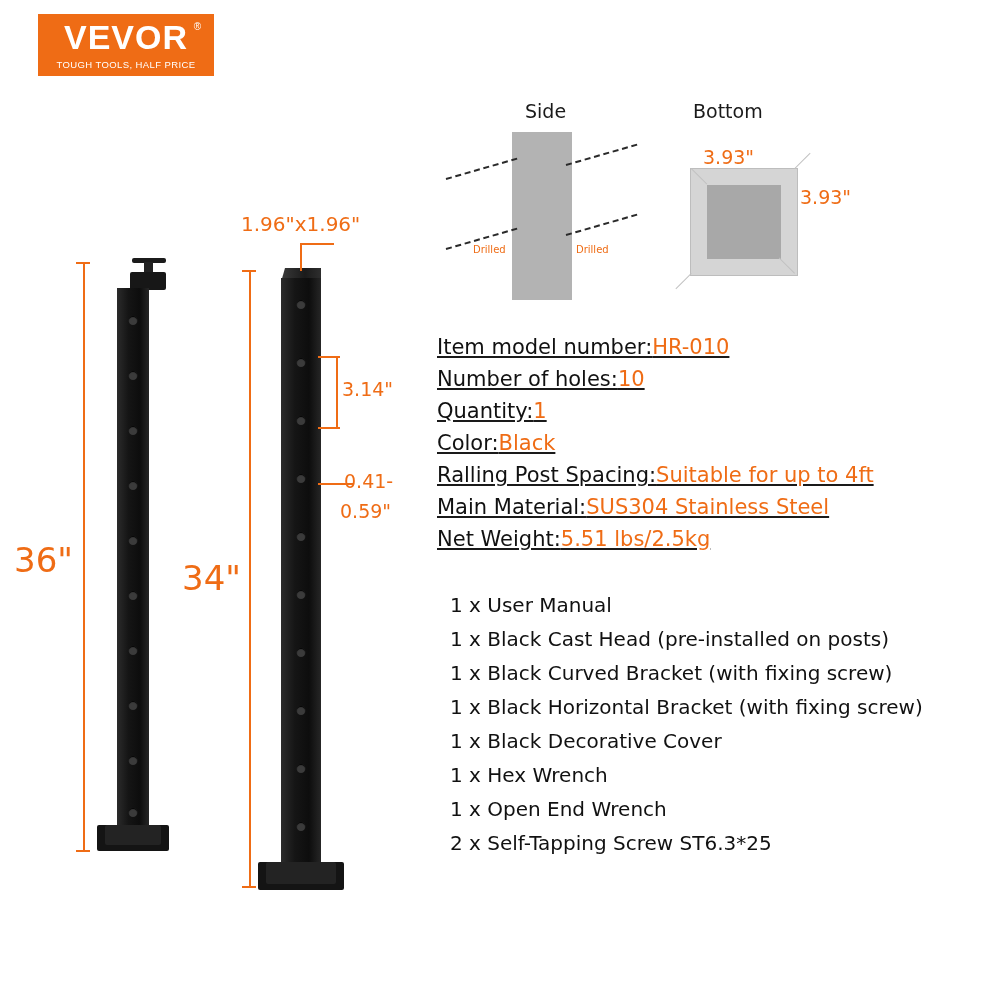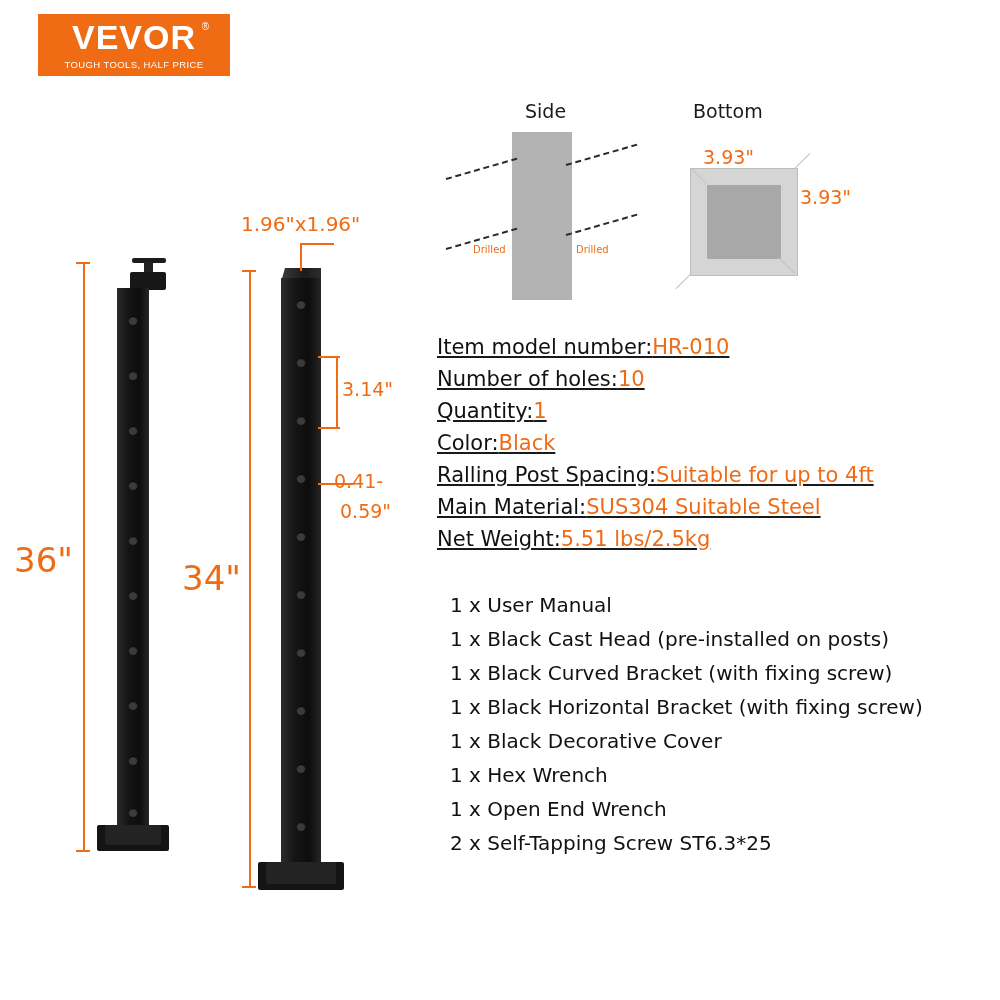--- a/index.html
+++ b/index.html
@@ -19,21 +19,21 @@
     position: relative;
     width: 1000px;
     height: 1000px;
   }
 
   
   .logo {
     position: absolute;
     left: 38px;
     top: 14px;
-    width: 192px;
+    width: 176px;
     height: 62px;
     background: #ef6c15;
     display: flex;
     flex-direction: column;
     align-items: center;
     justify-content: center;
   }
   .logo-word {
     color: #ffffff;
     font-family: "Liberation Sans", sans-serif;
@@ -136,21 +136,21 @@
     background: #ef6c15;
   }
   .vline { width: 2px; }
   .hline { height: 2px; }
   .tick { position: absolute; background: #ef6c15; height: 2px; width: 14px; }
 
   #label-36 { left: 14px; top: 540px; font-size: 34px; }
   #label-34 { left: 182px; top: 558px; font-size: 34px; }
   #label-196 { left: 241px; top: 212px; font-size: 20px; }
   #label-314 { left: 342px; top: 378px; font-size: 19px; }
-  #label-041a { left: 334px; top: 470px; font-size: 19px; }
+  #label-041a { left: 344px; top: 470px; font-size: 19px; }
   #label-041b { left: 340px; top: 500px; font-size: 19px; }
 
   
   .view-title {
     position: absolute;
     font-size: 19px;
     color: #1a1a1a;
     font-family: "DejaVu Sans", sans-serif;
   }
   #side-title { left: 525px; top: 100px; }
@@ -335,21 +335,21 @@
     <div class="spec-row">
       <span>Quantity:</span><span class="spec-val">1</span>
     </div>
     <div class="spec-row">
       <span>Color:</span><span class="spec-val">Black</span>
     </div>
     <div class="spec-row">
       <span>Ralling Post Spacing:</span><span class="spec-val">Suitable for up to 4ft</span>
     </div>
     <div class="spec-row">
-      <span>Main Material:</span><span class="spec-val">SUS304 Suitable Steel</span>
+      <span>Main Material:</span><span class="spec-val">SUS304 Stainless Steel</span>
     </div>
     <div class="spec-row">
       <span>Net Weight:</span><span class="spec-val">5.51 lbs/2.5kg</span>
     </div>
   </div>
 
   <div class="pack-list">
     <div class="pack-row">1 x User Manual</div>
     <div class="pack-row">1 x Black Cast Head (pre-installed on posts)</div>
     <div class="pack-row">1 x Black Curved Bracket (with fixing screw)</div>

